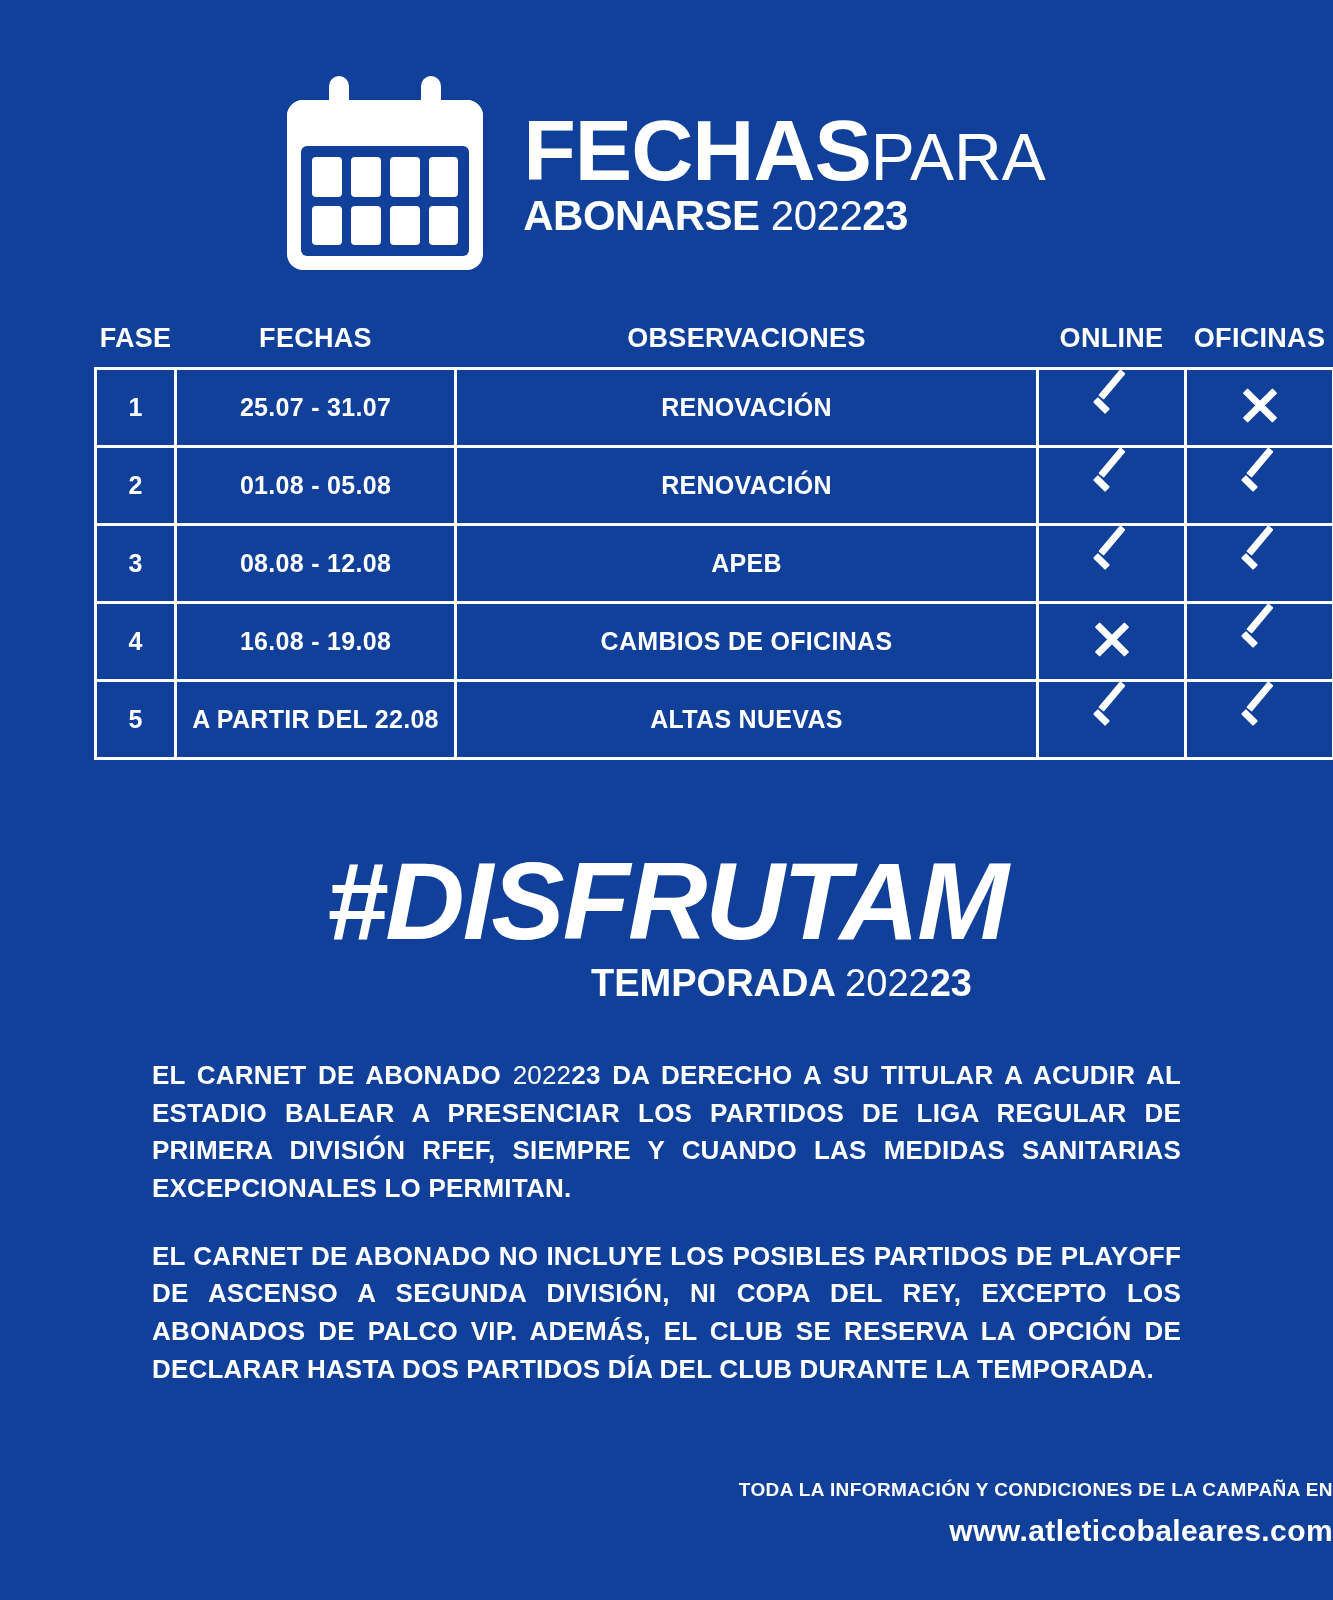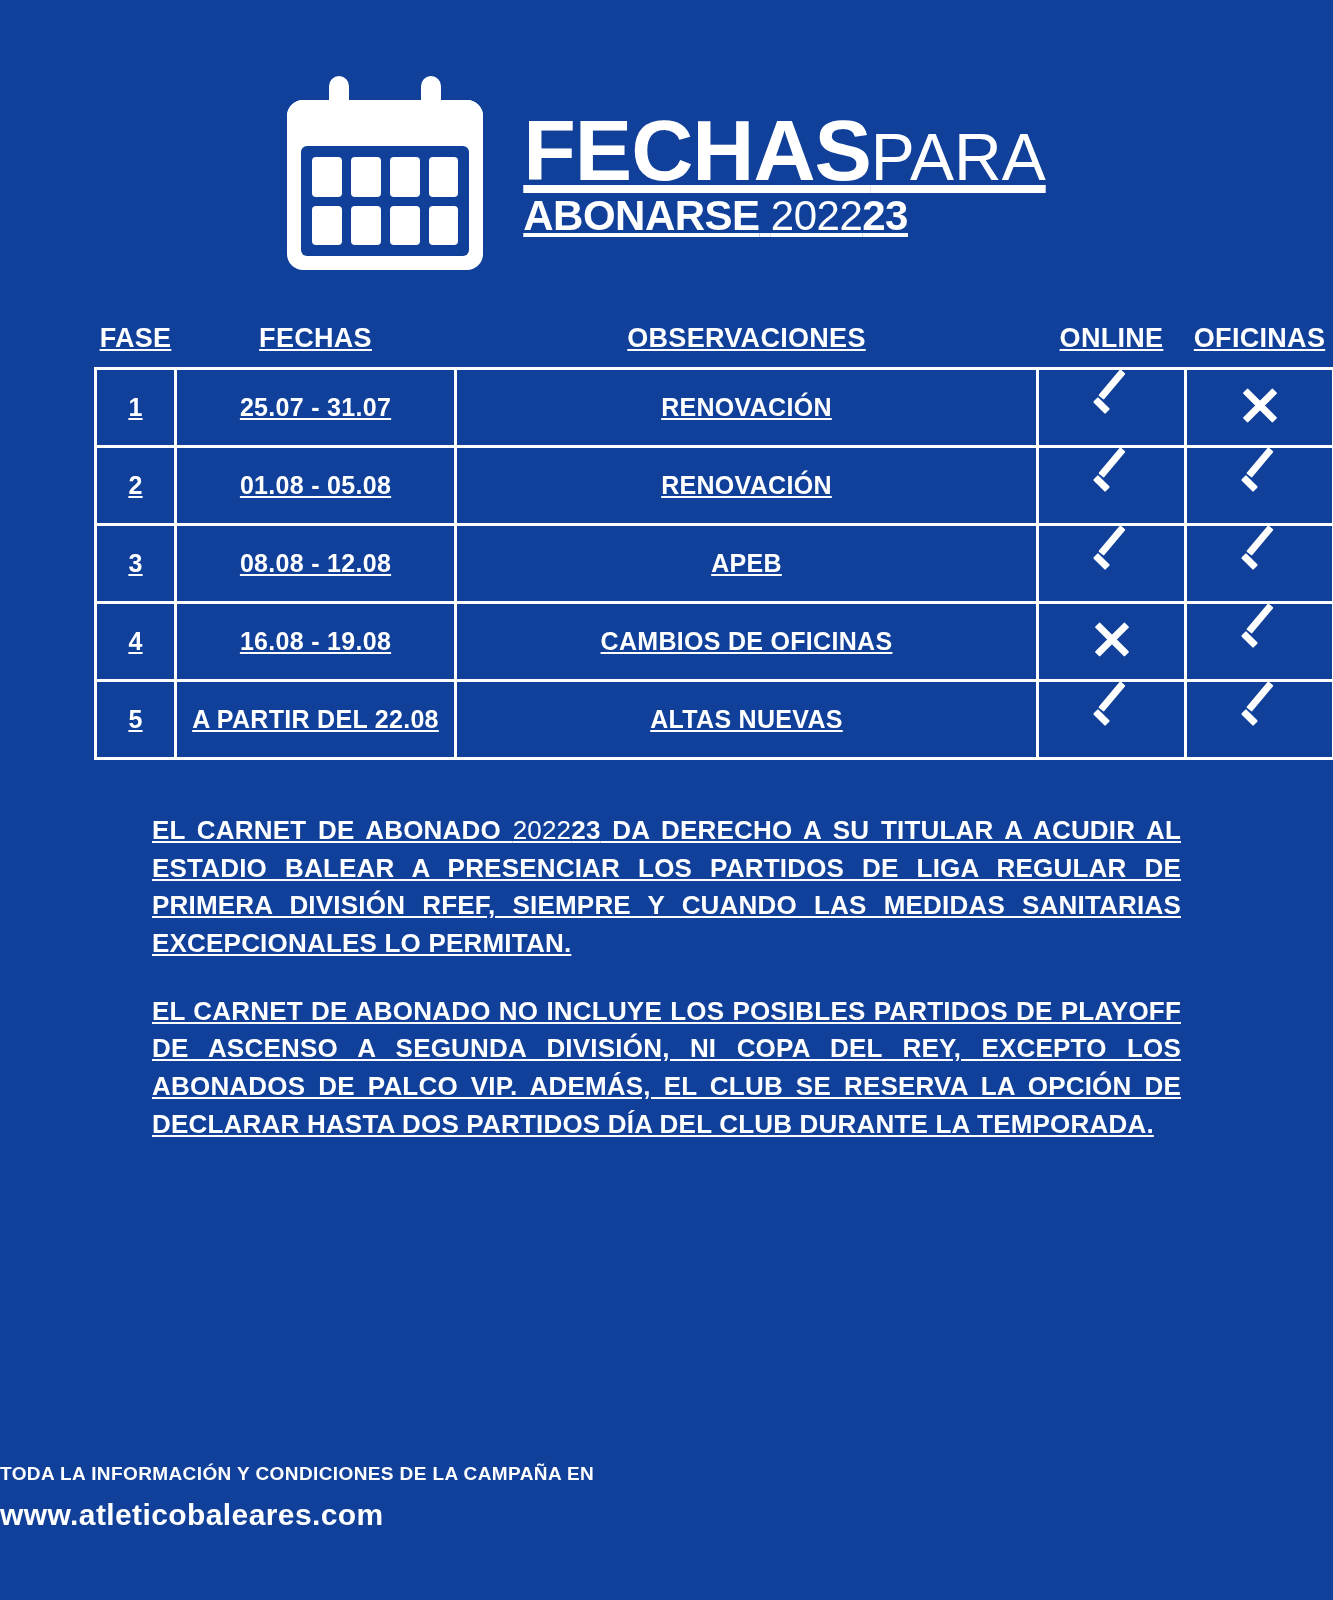--- a/index.html
+++ b/index.html
@@ -12,21 +12,20 @@
     background: #10409a;
     font-family: "Liberation Sans", sans-serif;
     color: #ffffff;
     overflow: hidden;
   }
   .poster {
     position: relative;
     width: 1333px;
     height: 1600px;
     box-sizing: border-box;
-    text-decoration: underline;
   }
 
   
   .header {
     display: flex;
     align-items: center;
     justify-content: center;
     padding-top: 74px;
     gap: 40px;
   }
@@ -218,22 +217,22 @@
     letter-spacing: 0.2px;
   }
   .body-copy p .yr-thin { font-weight: 300; }
   .body-copy p .yr-bold { font-weight: 700; }
 
   
   .footer {
     position: absolute;
     left: 0;
     right: 0;
-    bottom: 68px;
-    text-align: left;
+    bottom: 52px;
+    text-align: right;
   }
   .footer .tagline {
     font-size: 19px;
     font-weight: 700;
     letter-spacing: 0.4px;
   }
   .footer .url {
     margin-top: 13px;
     font-size: 30px;
     font-weight: 700;
@@ -317,20 +316,27 @@
           <td>5</td>
           <td>A PARTIR DEL 22.08</td>
           <td>ALTAS NUEVAS</td>
           <td><span class="mark check"></span></td>
           <td><span class="mark check"></span></td>
         </tr>
       </tbody>
     </table>
   </div>
 
+  <div class="slogan">
+    <div class="big">#DISFRUTAM</div>
+    <div class="sub">
+      <span>TEMPORADA</span>
+      <span class="yr-thin">2022</span><span>23</span>
+    </div>
+  </div>
 
   <div class="body-copy">
     <p><span>EL CARNET DE ABONADO </span><span class="yr-thin">2022</span><span class="yr-bold">23</span><span> DA DERECHO A SU TITULAR A ACUDIR AL ESTADIO  BALEAR A PRESENCIAR LOS PARTIDOS DE LIGA REGULAR DE PRIMERA DIVISIÓN RFEF, SIEMPRE Y CUANDO LAS MEDIDAS SANITARIAS EXCEPCIONALES LO PERMITAN.</span></p>
     <p>EL CARNET DE ABONADO NO INCLUYE LOS POSIBLES PARTIDOS DE PLAYOFF DE ASCENSO A SEGUNDA DIVISIÓN, NI COPA DEL REY, EXCEPTO LOS ABONADOS DE PALCO VIP. ADEMÁS, EL CLUB SE RESERVA LA OPCIÓN DE DECLARAR HASTA DOS PARTIDOS DÍA DEL CLUB DURANTE LA TEMPORADA.</p>
   </div>
 
   <div class="footer">
     <div class="tagline">TODA LA INFORMACIÓN Y CONDICIONES DE LA CAMPAÑA EN</div>
     <div class="url">www.atleticobaleares.com</div>
   </div>

